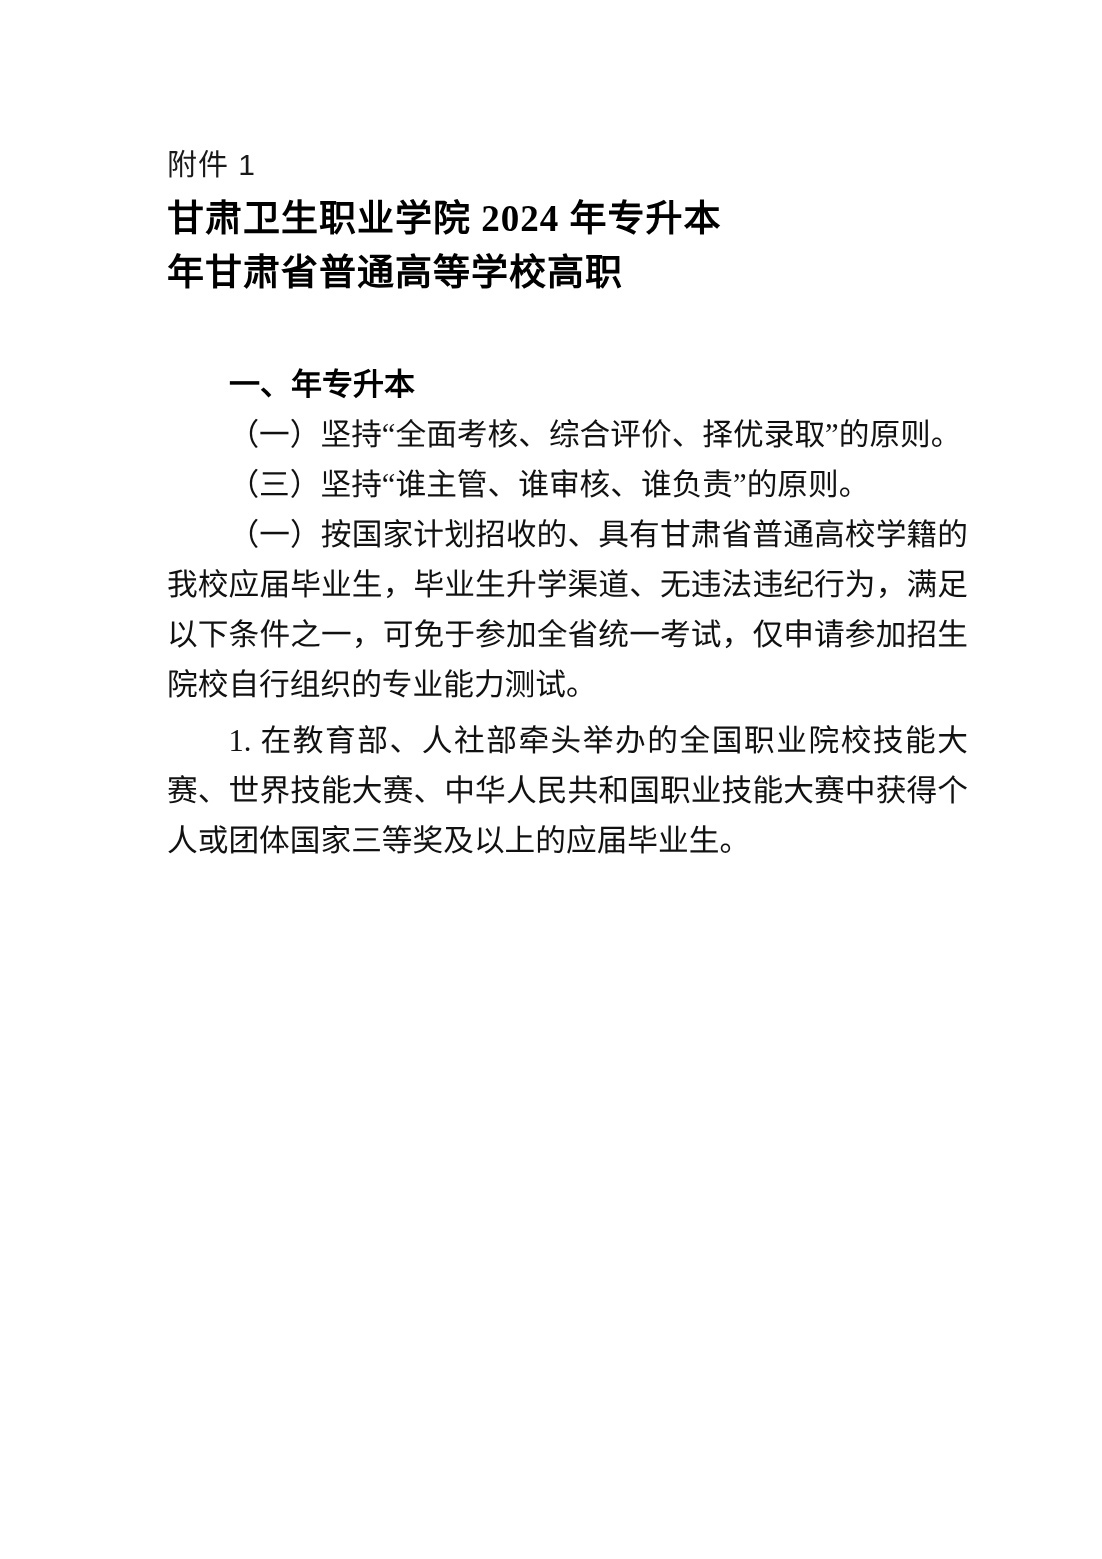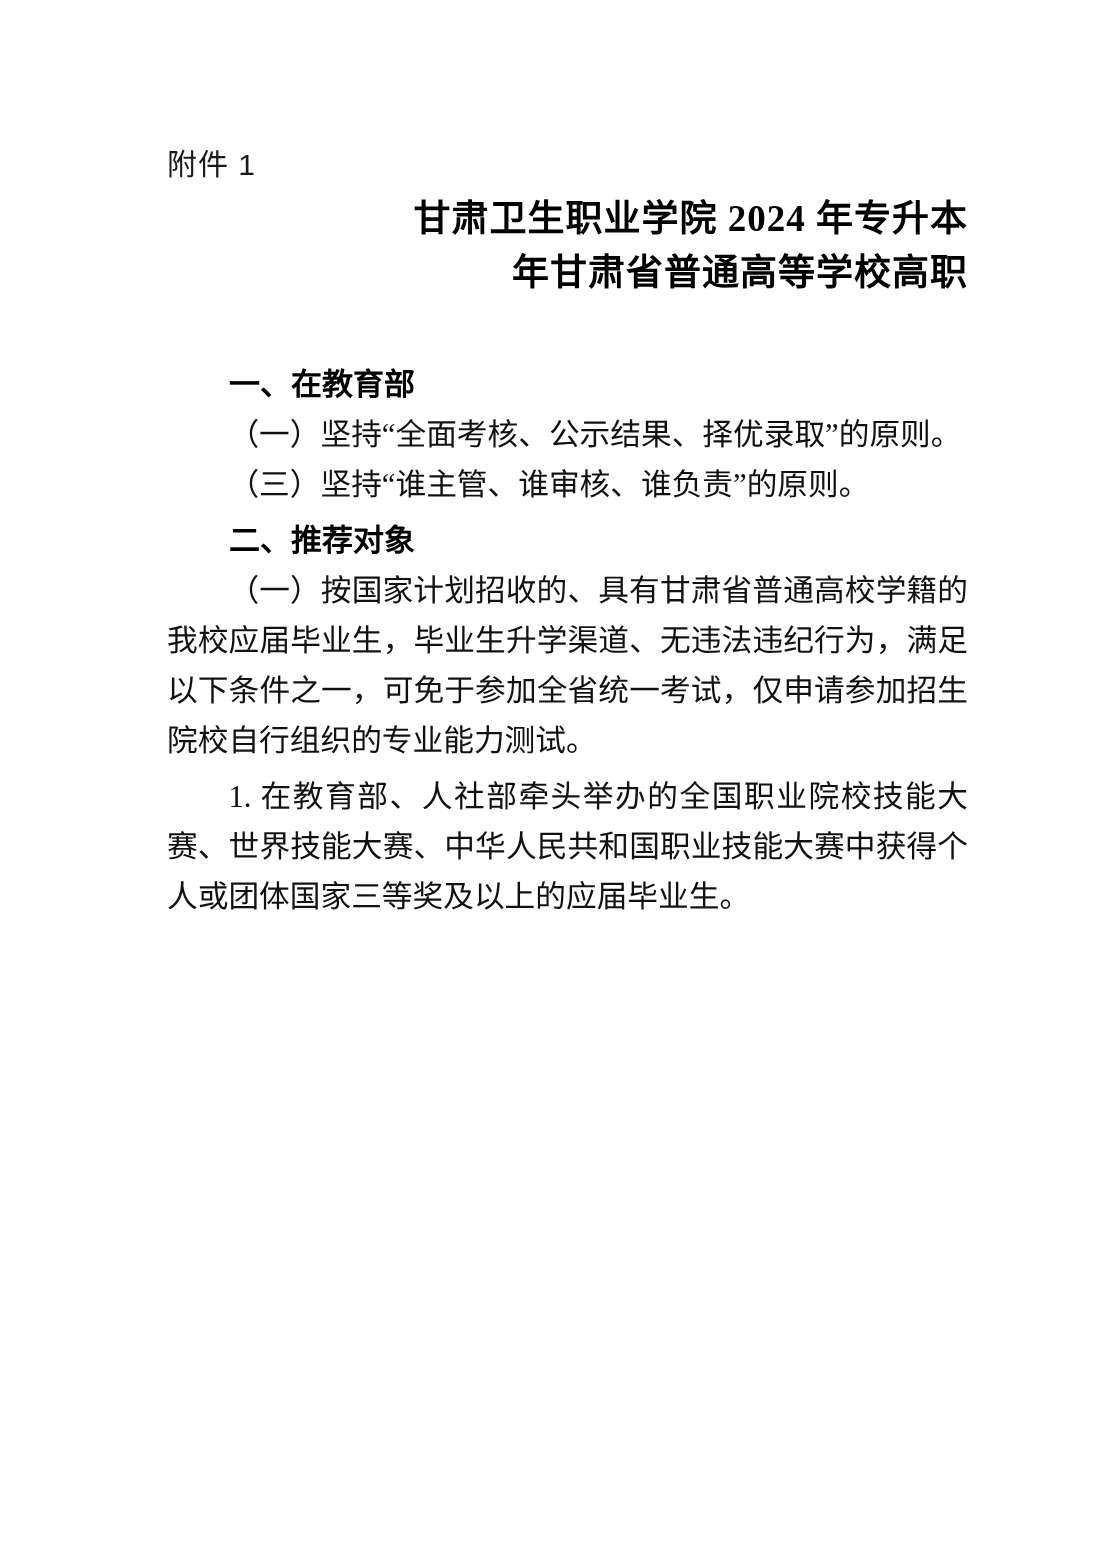--- a/index.html
+++ b/index.html
@@ -25,21 +25,21 @@
   }
   .attachment-label {
     font-family: "Liberation Sans", "DejaVu Sans", sans-serif;
     font-size: 30px;
     line-height: 38px;
     color: #1a1a1a;
     letter-spacing: 1px;
   }
   .title-block {
     margin-top: 8px;
-    text-align: right;
+    text-align: left;
     font-weight: 700;
     font-size: 37px;
     line-height: 54px;
     color: #000000;
     font-family: "Liberation Serif", "DejaVu Serif", serif;
     letter-spacing: 1px;
   }
   .body-text {
     margin-top: 60px;
   }
@@ -88,28 +88,27 @@
     <div class="attachment-label">附件 1</div>
 
     <div class="title-block">
       <div>甘肃卫生职业学院 2024 年专升本</div>
       <div>年甘肃省普通高等学校高职</div>
     </div>
 
     <div class="body-text">
 
 
-      <h2 class="section-heading">一、在教育部</h2>
+      <h2 class="section-heading">一、年专升本</h2>
 
-      <p>（一）坚持“全面考核、公示结果、择优录取”的原则。</p>
+      <p>（一）坚持“全面考核、综合评价、择优录取”的原则。</p>
 
 
       <p>（三）坚持“谁主管、谁审核、谁负责”的原则。</p>
 
-      <h2 class="section-heading second">二、推荐对象</h2>
 
       <p>（一）按国家计划招收的、具有甘肃省普通高校学籍的我校应届毕业生，毕业生升学渠道、无违法违纪行为，满足以下条件之一，可免于参加全省统一考试，仅申请参加招生院校自行组织的专业能力测试。</p>
 
       <p class="para-award">1. 在教育部、人社部牵头举办的全国职业院校技能大赛、世界技能大赛、中华人民共和国职业技能大赛中获得个人或团体国家三等奖及以上的应届毕业生。</p>
 
     </div>
   </div>
 
   <div class="page-number">3</div>
 </div>

